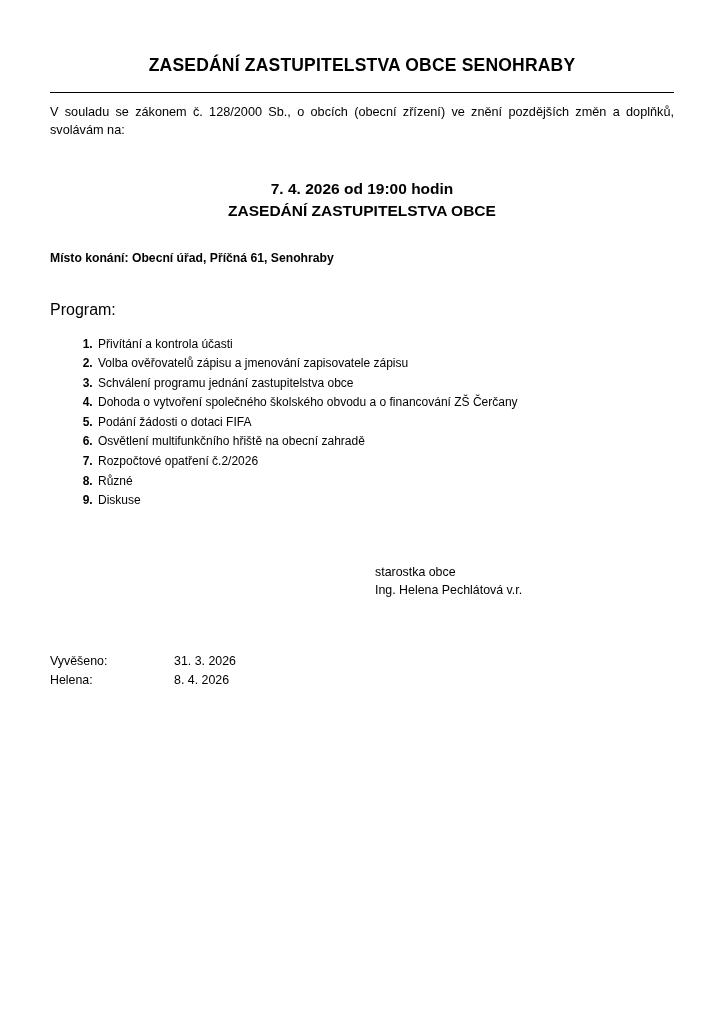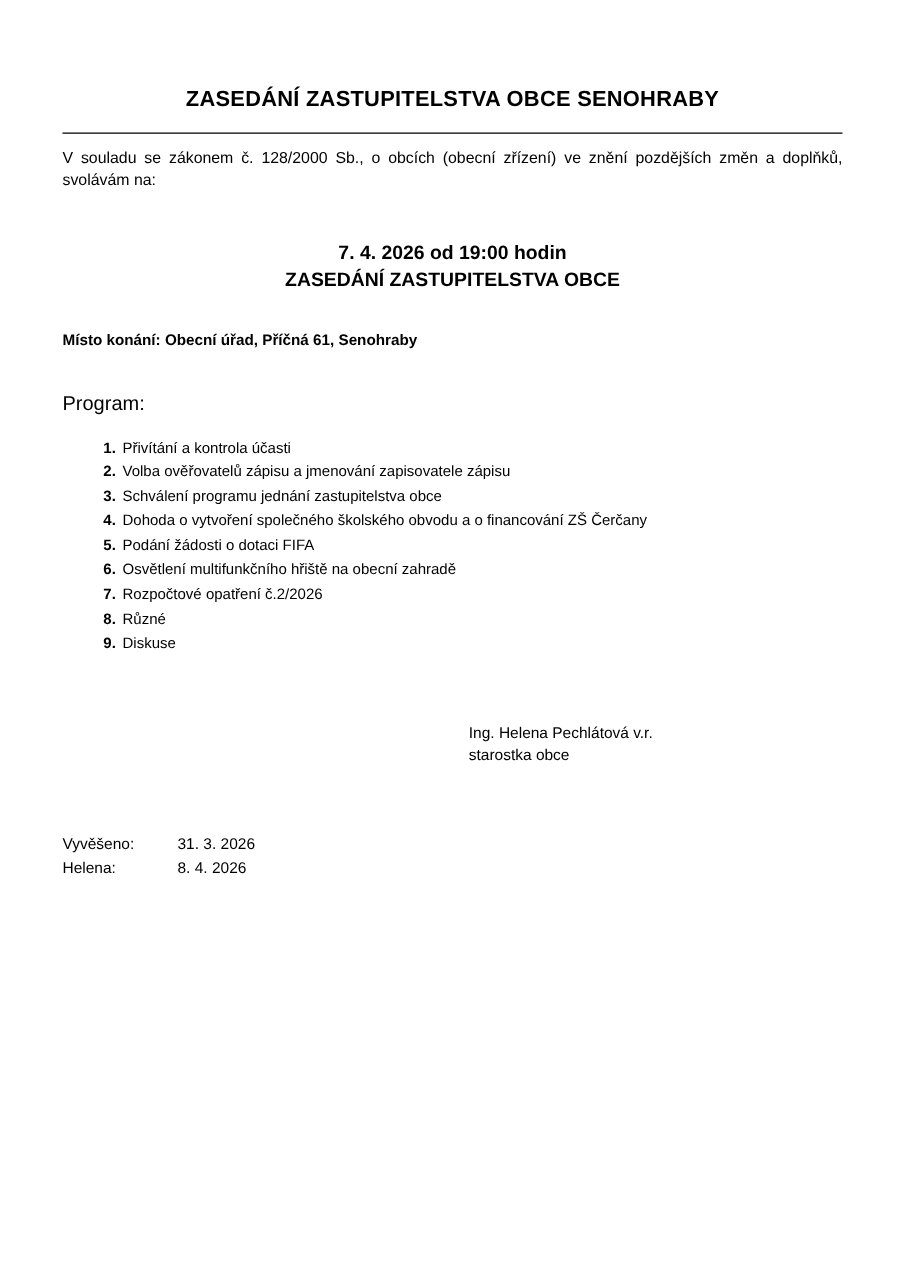--- a/index.html
+++ b/index.html
@@ -13,21 +13,21 @@
     height: 1024px;
     font-family: "Liberation Sans", sans-serif;
     color: #000000;
     -webkit-font-smoothing: antialiased;
   }
   .page {
     position: relative;
     width: 724px;
     height: 904px;
     box-sizing: border-box;
-    padding: 14px 50px;
+    padding: 0 50px;
   }
   .doc-title {
     text-align: center;
     font-size: 17.5px;
     font-weight: bold;
     letter-spacing: 0.2px;
     margin: 0;
     padding-top: 55px;
   }
   .rule {
@@ -79,20 +79,21 @@
     font-size: 12.4px;
     line-height: 1.5;
   }
   .dates {
     margin-top: 52px;
     font-size: 12.4px;
     line-height: 1.5;
   }
   .dates-row {
     display: flex;
+    gap: 32px;
   }
   .dates-label {
     width: 92px;
     flex: 0 0 92px;
   }
   .dates-value {
     text-align: left;
     width: 62px;
     flex: 0 0 62px;
   }
@@ -123,22 +124,22 @@
     <li>Schválení programu jednání zastupitelstva obce</li>
     <li>Dohoda o vytvoření společného školského obvodu a o financování ZŠ Čerčany</li>
     <li>Podání žádosti o dotaci FIFA</li>
     <li>Osvětlení multifunkčního hřiště na obecní zahradě</li>
     <li>Rozpočtové opatření č.2/2026</li>
     <li>Různé</li>
     <li>Diskuse</li>
   </ol>
 
   <div class="signature">
+    <div>starostka obce</div>
     <div>Ing. Helena Pechlátová v.r.</div>
-    <div>starostka obce</div>
   </div>
 
   <div class="dates">
     <div class="dates-row">
       <span class="dates-label">Vyvěšeno:</span>
       <span class="dates-value">31. 3. 2026</span>
     </div>
     <div class="dates-row">
       <span class="dates-label">Helena:</span>
       <span class="dates-value">8. 4. 2026</span>

